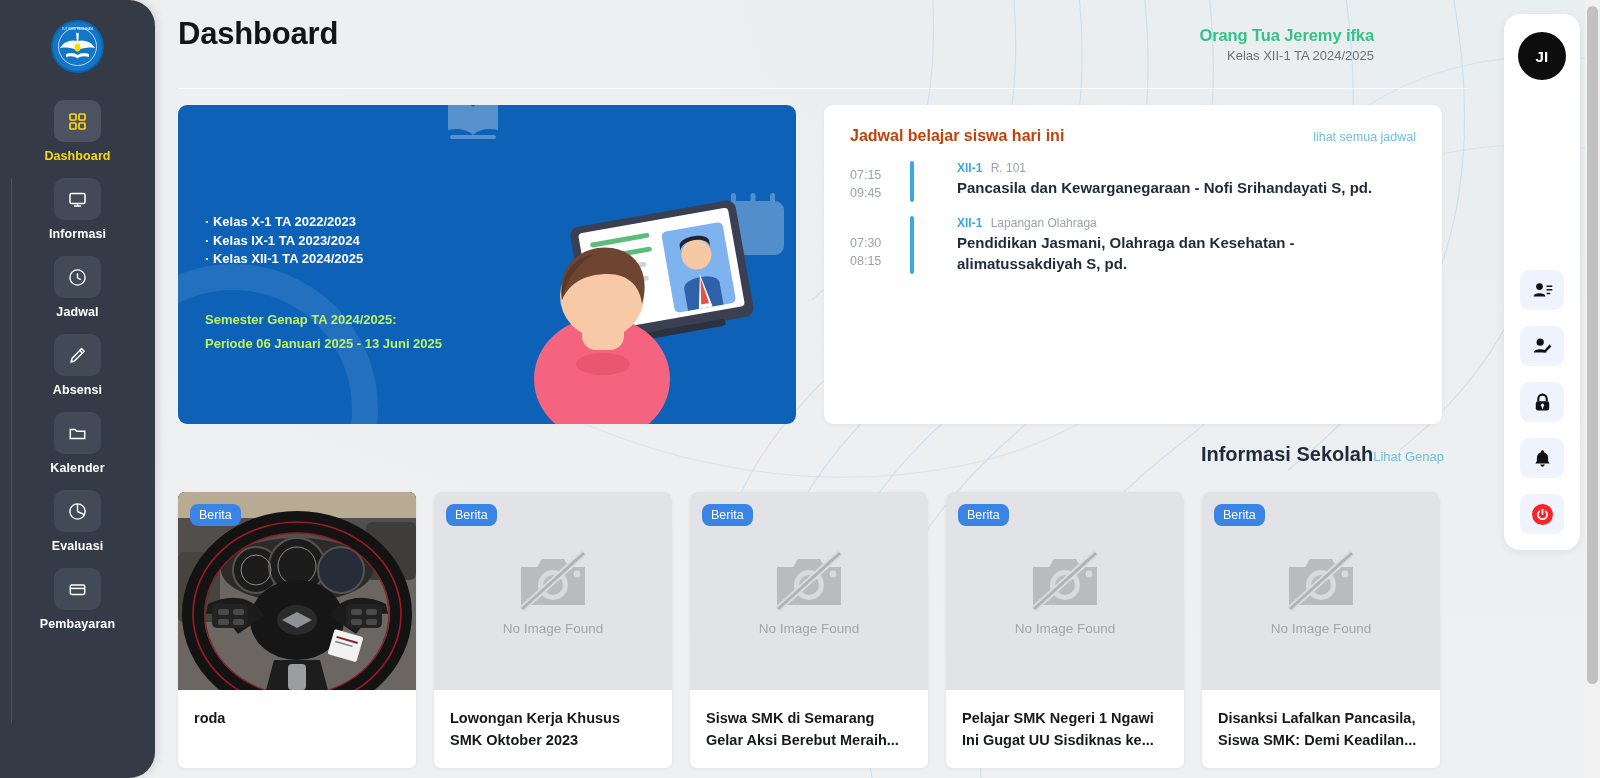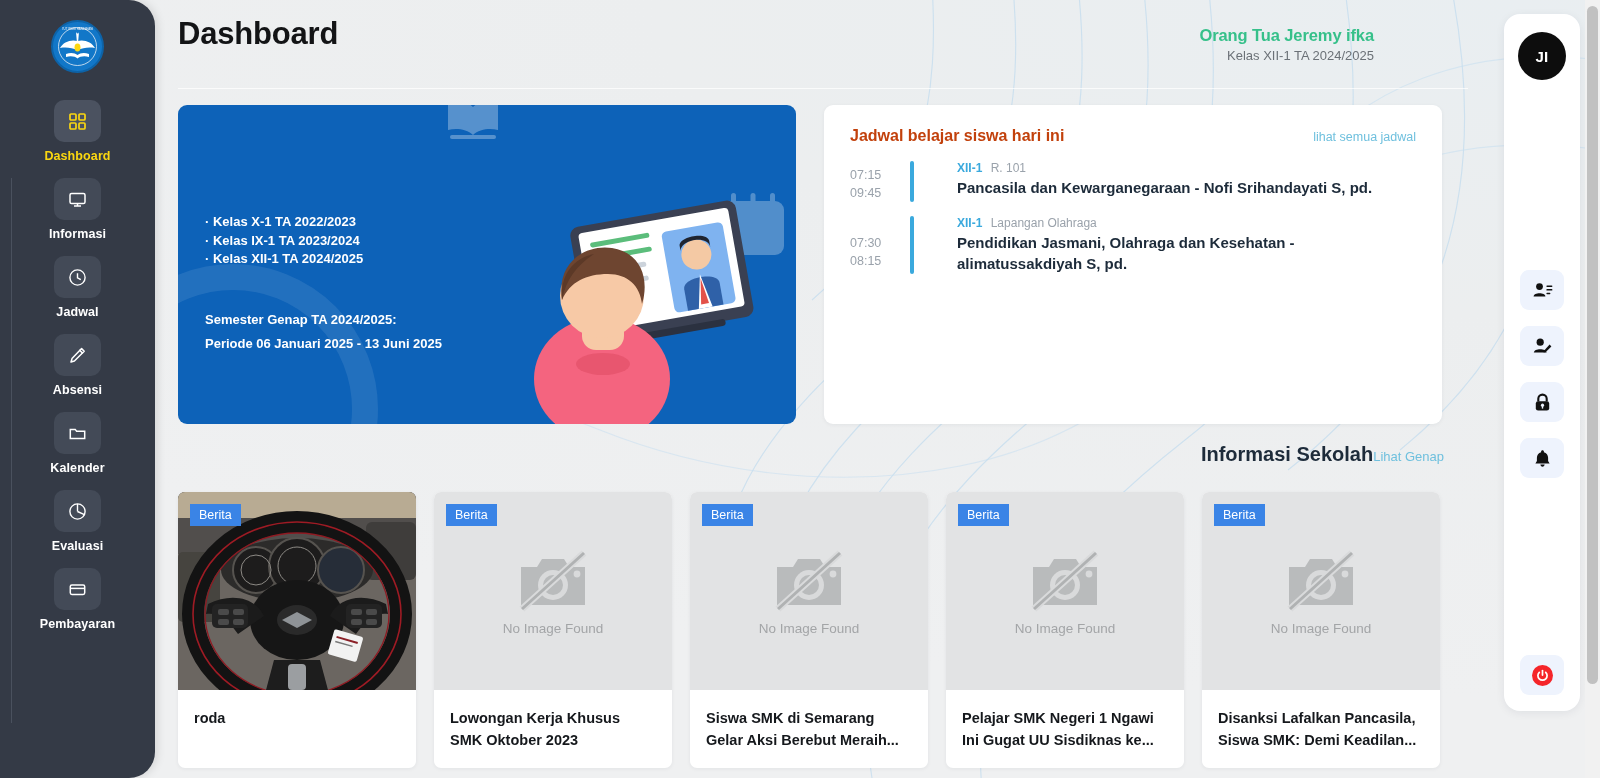--- a/index.html
+++ b/index.html
@@ -113,21 +113,21 @@
     position: absolute; left: 27px; top: 38px; width: 330px;
     font-size: 22.5px; font-weight: bold; color: #ffe11b;
     line-height: 1.42; letter-spacing: -.2px;
   }
   #welcome-classes {
     position: absolute; left: 27px; top: 108px;
     font-size: 13px; color: #ffffff; line-height: 1.43; font-weight: 600;
   }
   #welcome-period {
     position: absolute; left: 27px; top: 203px;
-    font-size: 13px; color: #ffffff; line-height: 1.85; font-weight: bold;
+    font-size: 13px; color: #bef264; line-height: 1.85; font-weight: bold;
   }
   .wc-illu { position: absolute; right: 6px; bottom: 0; width: 300px; height: 250px; }
 
   
   #schedule-card {
     position: absolute; left: 646px; top: 0;
     width: 618px; height: 319px;
     background: #ffffff; border-radius: 9px;
     box-shadow: 0 1px 4px rgba(16,30,54,.055);
   }
@@ -176,35 +176,35 @@
     box-shadow: 0 1px 4px rgba(16,30,54,.06);
     cursor: pointer;
   }
   .news-thumb {
     position: relative; height: 198px; background: #e2e3e4;
     display: flex; flex-direction: column; align-items: center; justify-content: center;
   }
   .news-badge {
     position: absolute; left: 12px; top: 12px;
     background: #3a84e6; color: #fff;
-    font-size: 12.5px; padding: 4px 9px; border-radius: 0;
+    font-size: 12.5px; padding: 4px 9px; border-radius: 8px;
     font-weight: 500; z-index: 2;
   }
   .no-img-text { font-size: 13.5px; color: #a3a5a7; margin-top: 6px; }
   .news-title {
     padding: 18px 16px 16px 16px;
     font-size: 14.5px; font-weight: bold; color: #15181c; line-height: 1.5;
   }
   
   .photo-wheel { position: absolute; inset: 0; overflow: hidden; background: #4e4c4a; }
 
   
   #right-rail {
     position: absolute; right: 20px; top: 14px;
-    width: 76px; height: 697px;
+    width: 76px; height: 536px;
     background: #ffffff; border-radius: 16px;
     z-index: 25;
     box-shadow: 0 2px 10px rgba(16,30,54,.07);
   }
   #avatar {
     position: absolute; left: 50%; top: 18px; transform: translateX(-50%);
     width: 48px; height: 48px; border-radius: 50%;
     background: #0d0d0d; color: #ffffff;
     display: flex; align-items: center; justify-content: center;
     font-size: 15px; font-weight: bold; letter-spacing: .3px;

